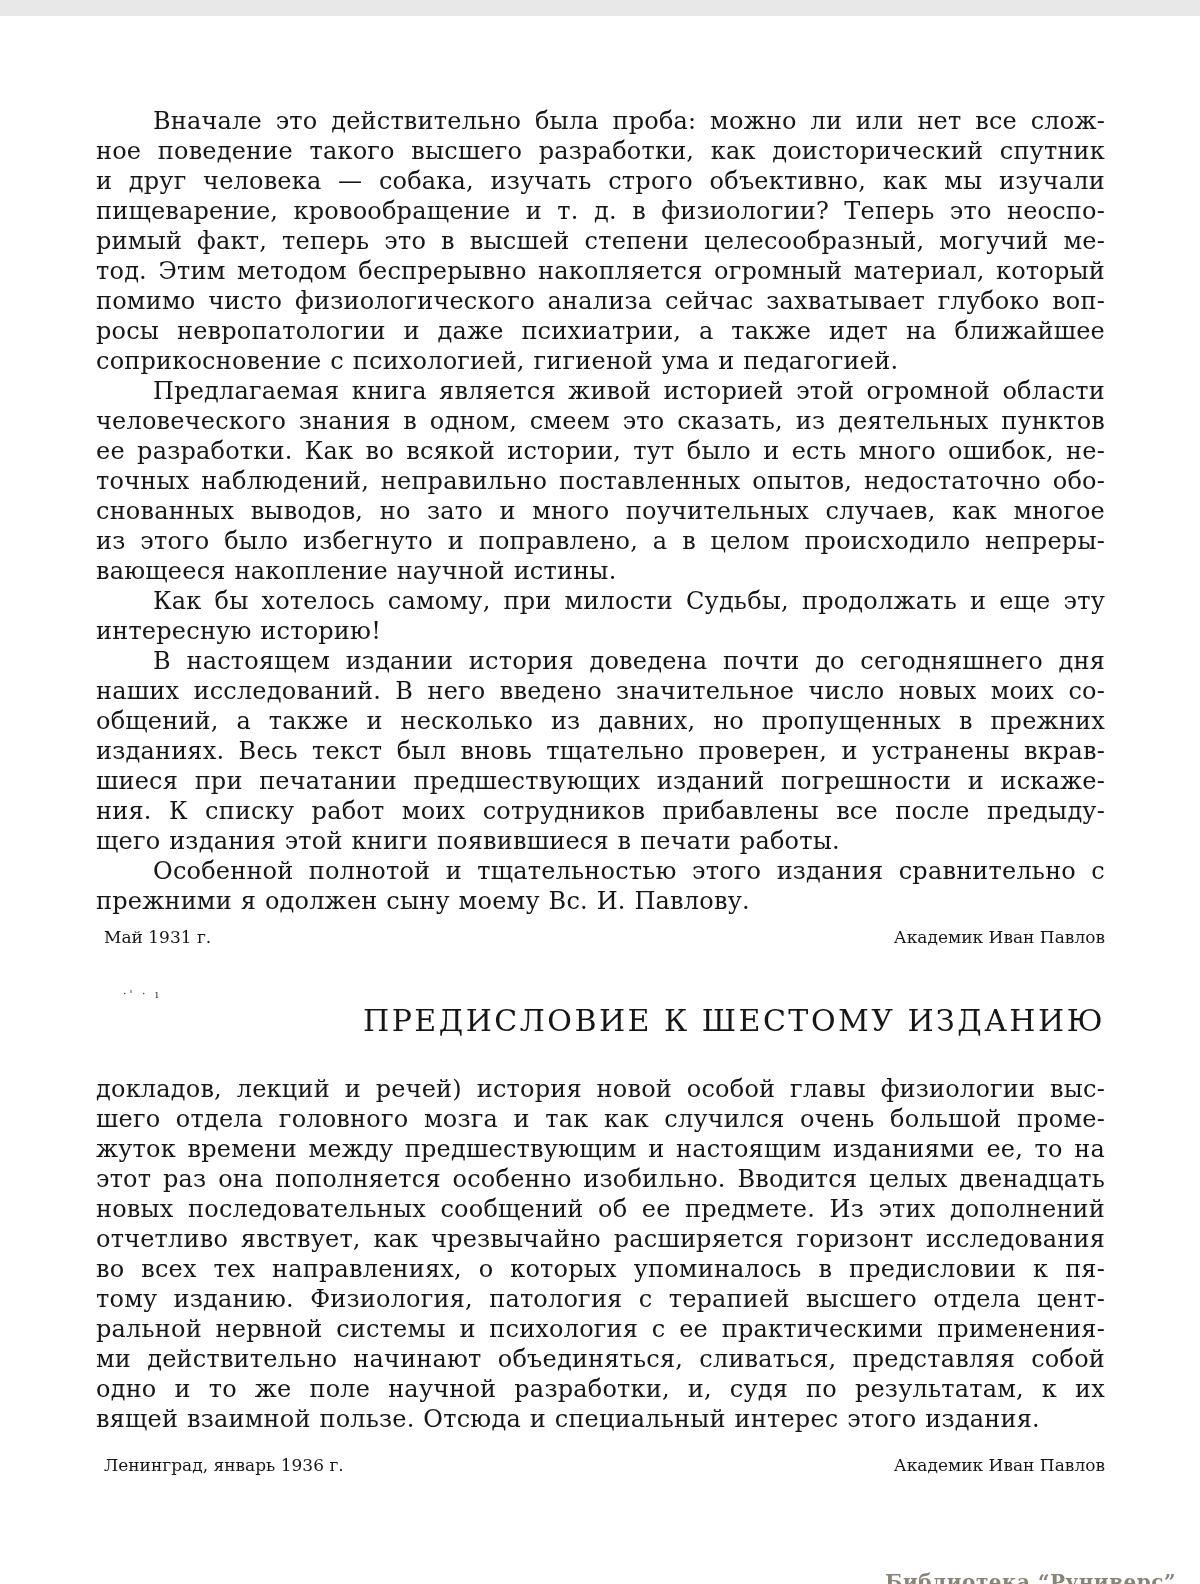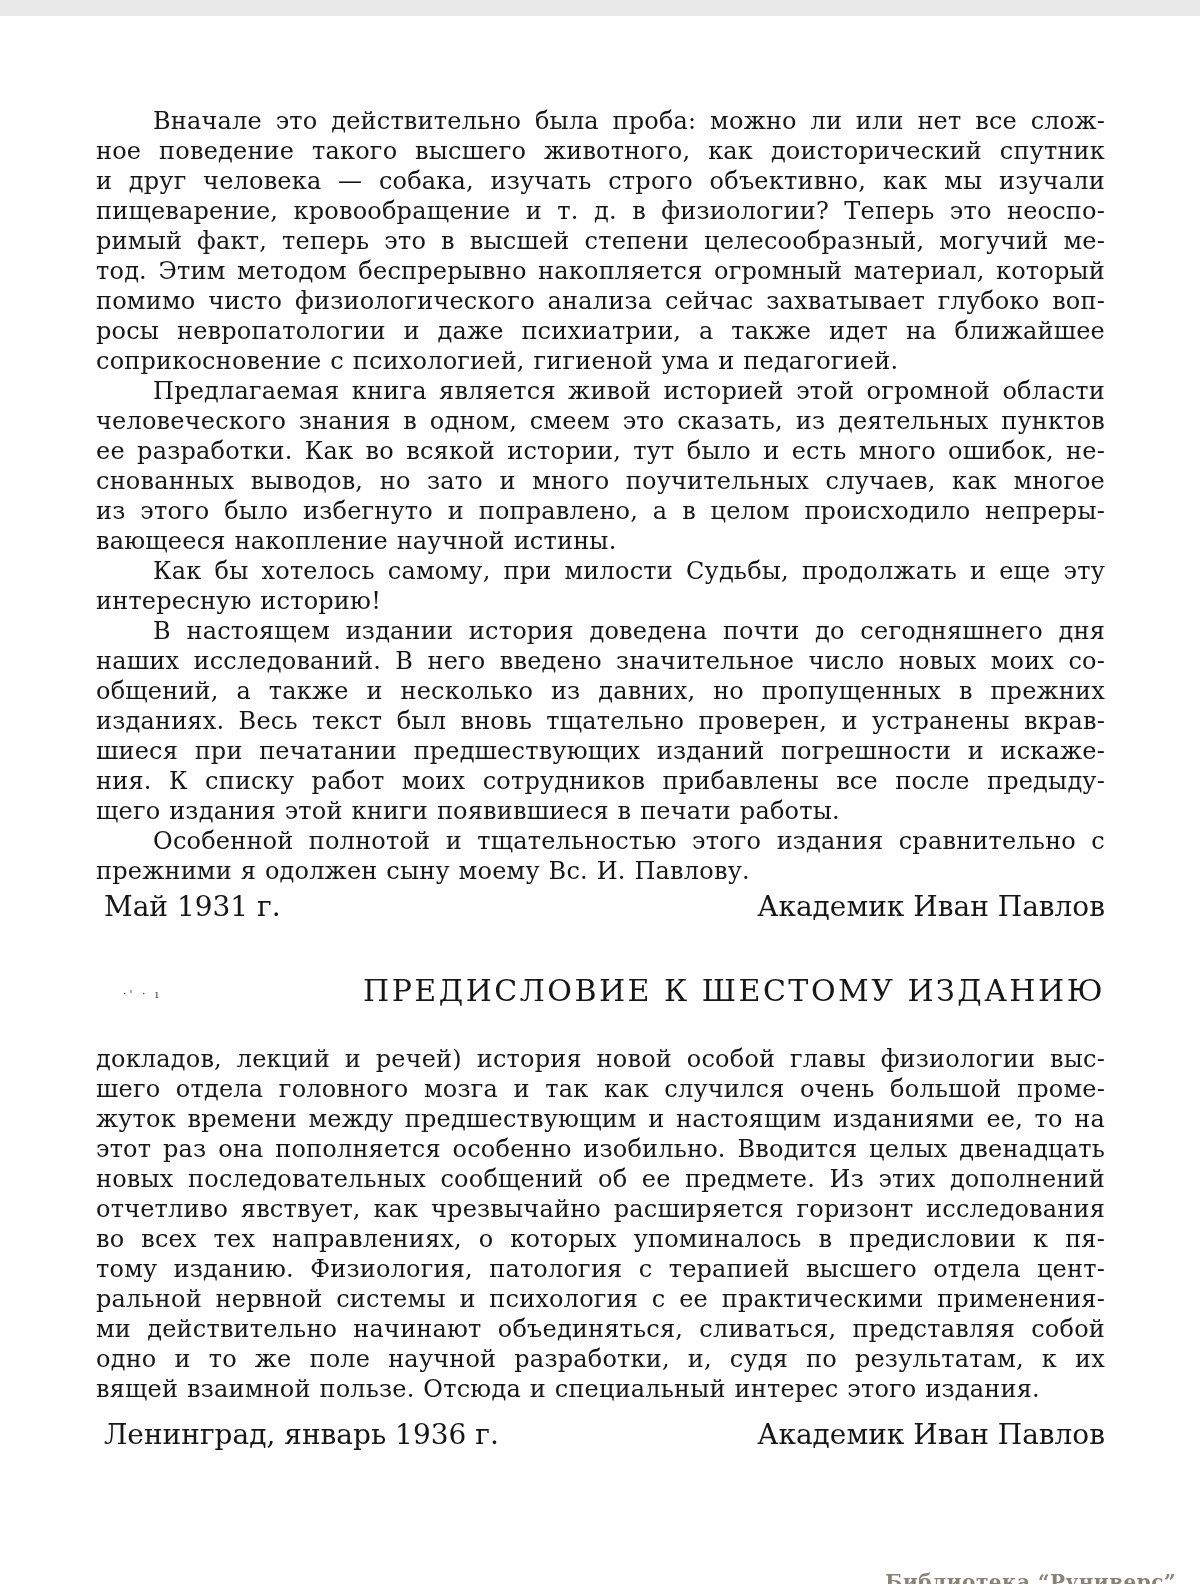--- a/index.html
+++ b/index.html
@@ -39,21 +39,21 @@
     text-indent: 57px;
   }
   .line.last {
     text-align: left;
     text-align-last: left;
   }
   .signature-row {
     display: flex;
     justify-content: space-between;
     align-items: baseline;
-    font-size: 28px;
+    font-size: 17px;
     line-height: 30px;
   }
   .signature-row .sig-date {
     padding-left: 8px;
   }
   .sig-1 { margin-top: 6px; }
   .sig-2 { margin-top: 16px; }
   .section-heading {
     margin: 52px 0 0 0;
     font-size: 30px;
@@ -85,33 +85,34 @@
 </style>
 </head>
 <body>
 
 <div class="page">
   <div class="content">
 
     <div class="body-text">
         <div class="paragraph">
           <div class="line first">Вначале это действительно была проба: можно ли или нет все слож-</div>
-          <div class="line">ное поведение такого высшего животного, как доисторический спутник</div>
+          <div class="line">ное поведение такого высшего разработки, как доисторический спутник</div>
           <div class="line">и друг человека — собака, изучать строго объективно, как мы изучали</div>
           <div class="line">пищеварение, кровообращение и т. д. в физиологии? Теперь это неоспо-</div>
           <div class="line">римый факт, теперь это в высшей степени целесообразный, могучий ме-</div>
           <div class="line">тод. Этим методом беспрерывно накопляется огромный материал, который</div>
           <div class="line">помимо чисто физиологического анализа сейчас захватывает глубоко воп-</div>
           <div class="line">росы невропатологии и даже психиатрии, а также идет на ближайшее</div>
           <div class="line last">соприкосновение с психологией, гигиеной ума и педагогией.</div>
         </div>
         <div class="paragraph">
           <div class="line first">Предлагаемая книга является живой историей этой огромной области</div>
           <div class="line">человеческого знания в одном, смеем это сказать, из деятельных пунктов</div>
           <div class="line">ее разработки. Как во всякой истории, тут было и есть много ошибок, не-</div>
+          <div class="line">точных наблюдений, неправильно поставленных опытов, недостаточно обо-</div>
           <div class="line">снованных выводов, но зато и много поучительных случаев, как многое</div>
           <div class="line">из этого было избегнуто и поправлено, а в целом происходило непреры-</div>
           <div class="line last">вающееся накопление научной истины.</div>
         </div>
         <div class="paragraph">
           <div class="line first">Как бы хотелось самому, при милости Судьбы, продолжать и еще эту</div>
           <div class="line last">интересную историю!</div>
         </div>
         <div class="paragraph">
           <div class="line first">В настоящем издании история доведена почти до сегодняшнего дня</div>

